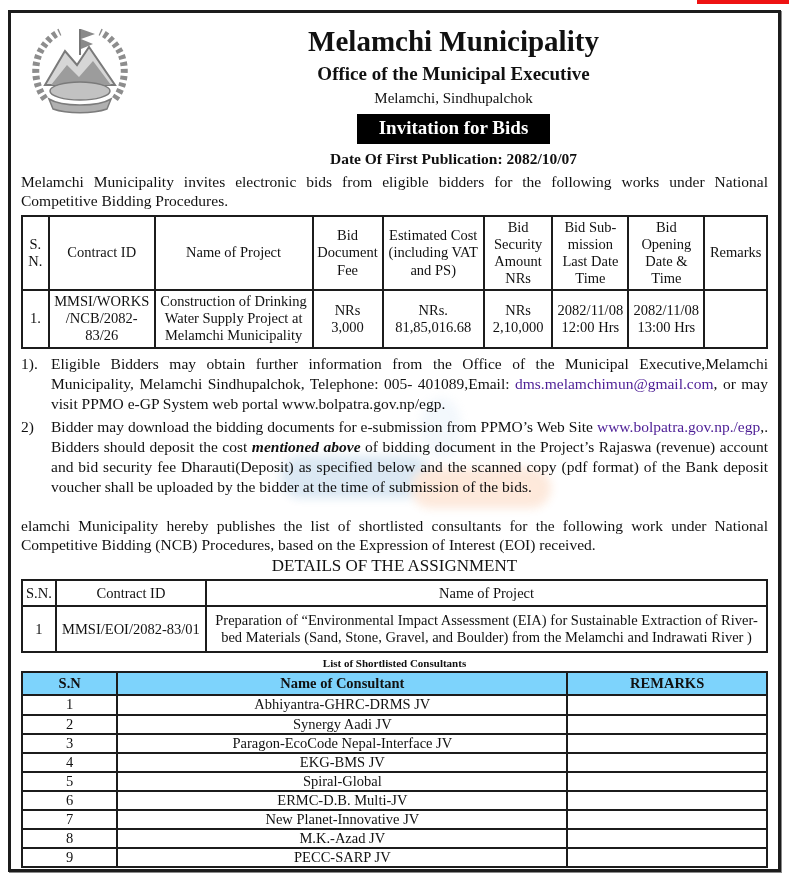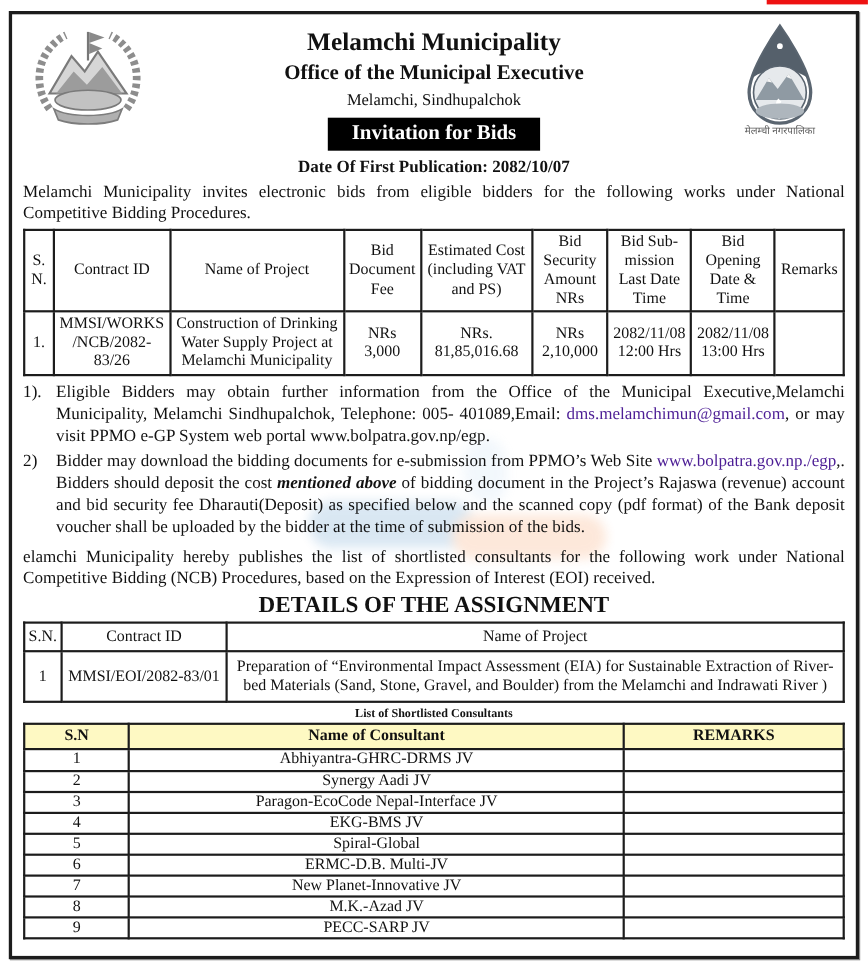--- a/index.html
+++ b/index.html
@@ -17,21 +17,21 @@
   .wm-orange { position:absolute; left:150px; top:30px; width:140px; height:40px;
     background:#f4731f; border-radius:20px; }
   .wm-blob { position:absolute; left:160px; top:-40px; width:40px; height:60px;
     background:#9fc6e8; border-radius:50% 50% 40% 60%; opacity:.8; }
   .content { position:relative; z-index:1; }
 
   
   .hdr { display:flex; align-items:flex-start; justify-content:space-between; margin-top:4px; }
   .logo-box { width:118px; display:flex; justify-content:center; }
   .hdr-center { flex:1; text-align:center; padding-top:4px; }
-  .t1 { font-size:23px; font-weight:bold; }
+  .t1 { font-size:29px; font-weight:bold; }
   .t2 { font-size:19px; font-weight:bold; margin-top:5px; }
   .t3 { font-size:15px; font-weight:normal; margin-top:5px; }
   .banner { display:inline-block; background:#000; color:#fff; font-weight:bold;
     font-size:19px; padding:3px 22px 5px 22px; margin-top:7px; }
   .pubdate { font-size:15.5px; font-weight:bold; margin-top:6px; }
 
   .intro { font-size:15.5px; line-height:1.22; text-align:justify; margin-top:5px; }
 
   table { border-collapse:collapse; width:100%; }
   td,th { border:2px solid #1c1c1c; font-size:14.5px; font-weight:normal;
@@ -42,30 +42,30 @@
   .break-any { overflow-wrap:anywhere; }
 
   .notes { margin-top:5px; }
   .note { display:flex; font-size:15.5px; line-height:1.3; margin-top:3px; }
   .note .marker { width:30px; flex:0 0 30px; }
   .note .ntext { flex:1; text-align:justify; }
   .link-gray { color:#4c1d95; }
   .emph { font-weight:bold; font-style:italic; }
 
   .sec-heading { text-align:center; font-weight:bold; font-size:18px; margin-top:8px; }
-  .sec-para { font-size:15.5px; line-height:1.25; text-align:justify; margin-top:6px;font-family:Liberation Serif, serif; }
-  .sub-heading { text-align:center; font-weight:bold; font-size:21px; margin-top:2px; }
+  .sec-para { font-size:15.5px; line-height:1.25; text-align:justify; margin-top:18px;font-family:Liberation Serif, serif; }
+  .sub-heading { text-align:center; font-weight:normal; font-size:17px; margin-top:2px; }
 
   .assign-table { margin-top:3px; }
   .assign-table th { height:26px; }
   .assign-table td { height:46px; }
 
   .list-title { text-align:center; font-weight:bold; font-size:11px; margin-top:4px; }
   .cons-table { margin-top:2px; }
-  .cons-table th { background:#fef9c3; font-weight:bold; height:22px; }
+  .cons-table th { background:#7dd3fc; font-weight:bold; height:22px; }
   .cons-table td { height:19px; padding:0 3px; }
 
   .logo-svg { display:block; }
 </style>
 </head>
 <body>
 
 <div class="red-strip" id="redStrip" style="background: rgb(238, 18, 18);"></div>
 
 <div class="frame">
@@ -91,33 +91,20 @@
           <path d="M22,78 C35,86 71,86 84,78 L80,88 C66,93 40,93 26,88 Z" fill="#b0b0b0" stroke="#7c7c7c" stroke-width="1.5"></path>
         </svg>
       </div>
       <div class="hdr-center">
         <div class="t1">Melamchi Municipality</div>
         <div class="t2">Office of the Municipal Executive</div>
         <div class="t3">Melamchi, Sindhupalchok</div>
         <div><span class="banner">Invitation for Bids</span></div>
         <div class="pubdate">Date Of First Publication: 2082/10/07</div>
       </div>
-      <div class="logo-box">
-        <svg class="logo-svg" width="100" height="108" viewBox="0 0 100 108">
-          <path d="M50,3 C50,3 22,42 22,63 a28,28 0 0 0 56,0 C78,42 50,3 50,3 Z" fill="#ffffff" stroke="#5a6570" stroke-width="3"></path>
-          <path d="M50,3 C50,3 30,32 25,50 C36,40 64,40 75,50 C70,32 50,3 50,3 Z" fill="#55606b"></path>
-          <circle cx="50" cy="21" r="2.6" fill="#fff"></circle>
-          <circle cx="50" cy="63" r="24" fill="#e6e9ec" stroke="#5a6570" stroke-width="1.5"></circle>
-          <path d="M28,70 L40,50 L48,60 L58,46 L72,70 Z" fill="#8f9aa3"></path>
-          <path d="M38,53 L40,50 L43,54 Z M56,49 L58,46 L61,51 Z" fill="#f4f4f4"></path>
-          <path d="M50,70 C44,76 56,80 48,86" fill="none" stroke="#ffffff" stroke-width="4"></path>
-          <ellipse cx="50" cy="80" rx="22" ry="7" fill="#aeb6bd"></ellipse>
-          <text x="50" y="101" text-anchor="middle" font-size="9" fill="#5c5c5c">मेलम्ची नगरपालिका</text>
-        </svg>
-      </div>
     </div>
 
     <div class="intro">Melamchi Municipality invites electronic bids from eligible bidders for the following works under National Competitive Bidding Procedures.</div>
 
     <table class="bid-table">
       <colgroup>
         <col style="width:3.6%">
           <col style="width:14.2%">
           <col style="width:21.2%">
         <col style="width:9.4%">

